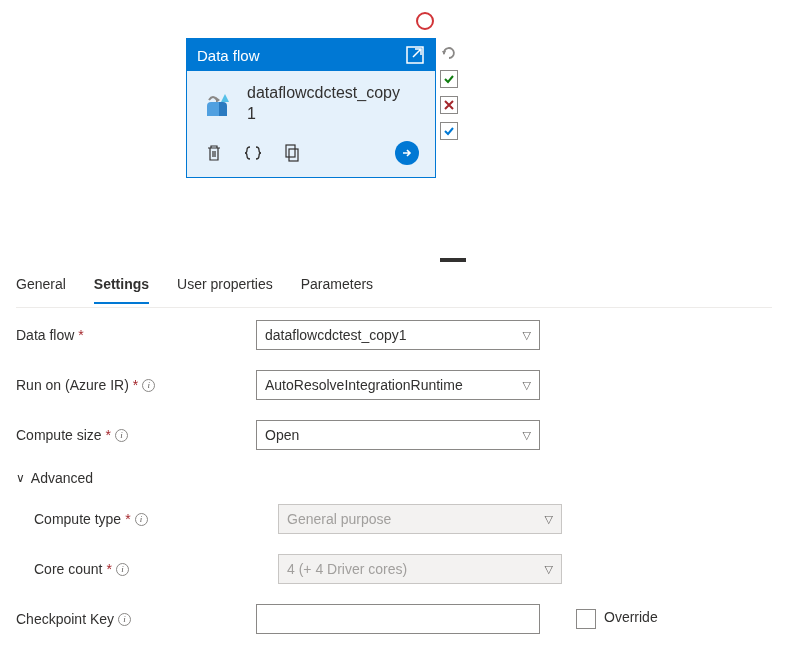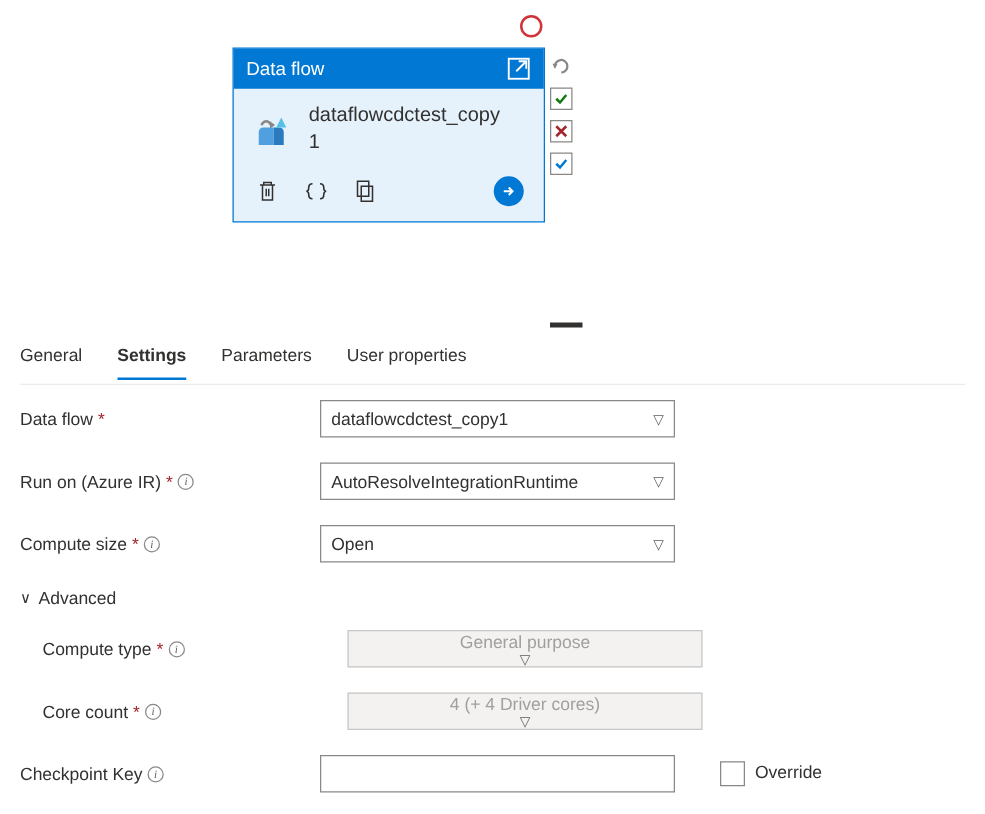--- a/index.html
+++ b/index.html
@@ -169,21 +169,20 @@
     align-items: center;
     justify-content: space-between;
     padding: 0 8px;
     font-size: 14px;
     color: #323130;
   }
   .select.disabled {
     background: #f3f2f1;
     color: #a19f9d;
     border-color: #c8c6c4;
-    flex-direction: column;
   }
   .chev { font-size: 11px; color: #605e5c; }
   .link-btn {
     display: flex;
     align-items: center;
     gap: 6px;
     color: #323130;
     cursor: pointer;
   }
   .link-btn svg, .link-btn .plus { color: #0078d4; }
@@ -288,22 +287,22 @@
         <path d="M2 6 L5 9 L10 3" fill="none" stroke="#0078d4" stroke-width="2"></path>
       </svg>
   </span>
 </div>
 
 <div class="panel-handle"></div>
 
 <div class="tabs">
   <div class="tab">General</div>
   <div class="tab active">Settings</div>
+  <div class="tab">User properties</div>
   <div class="tab">Parameters</div>
-  <div class="tab">User properties</div>
 </div>
 
 <div class="form">
 
   <div class="row">
     <div class="label">
       <span>Data flow</span>
       <span class="req">*</span>
     </div>
     <div class="select">

